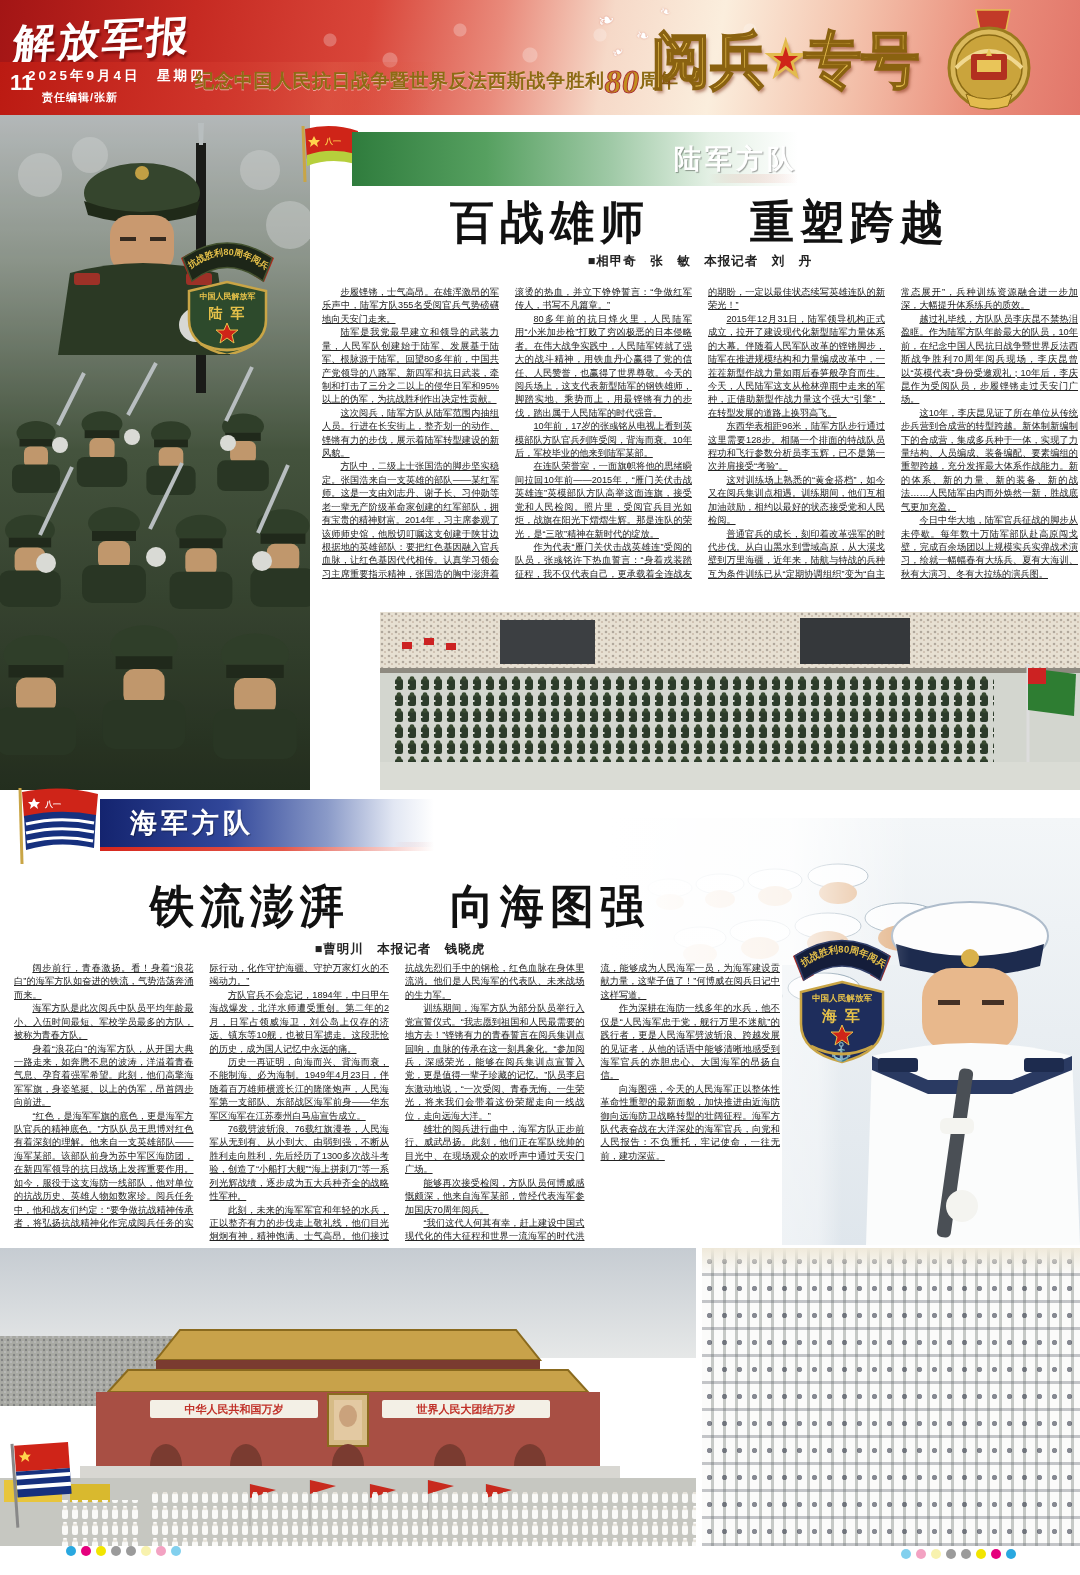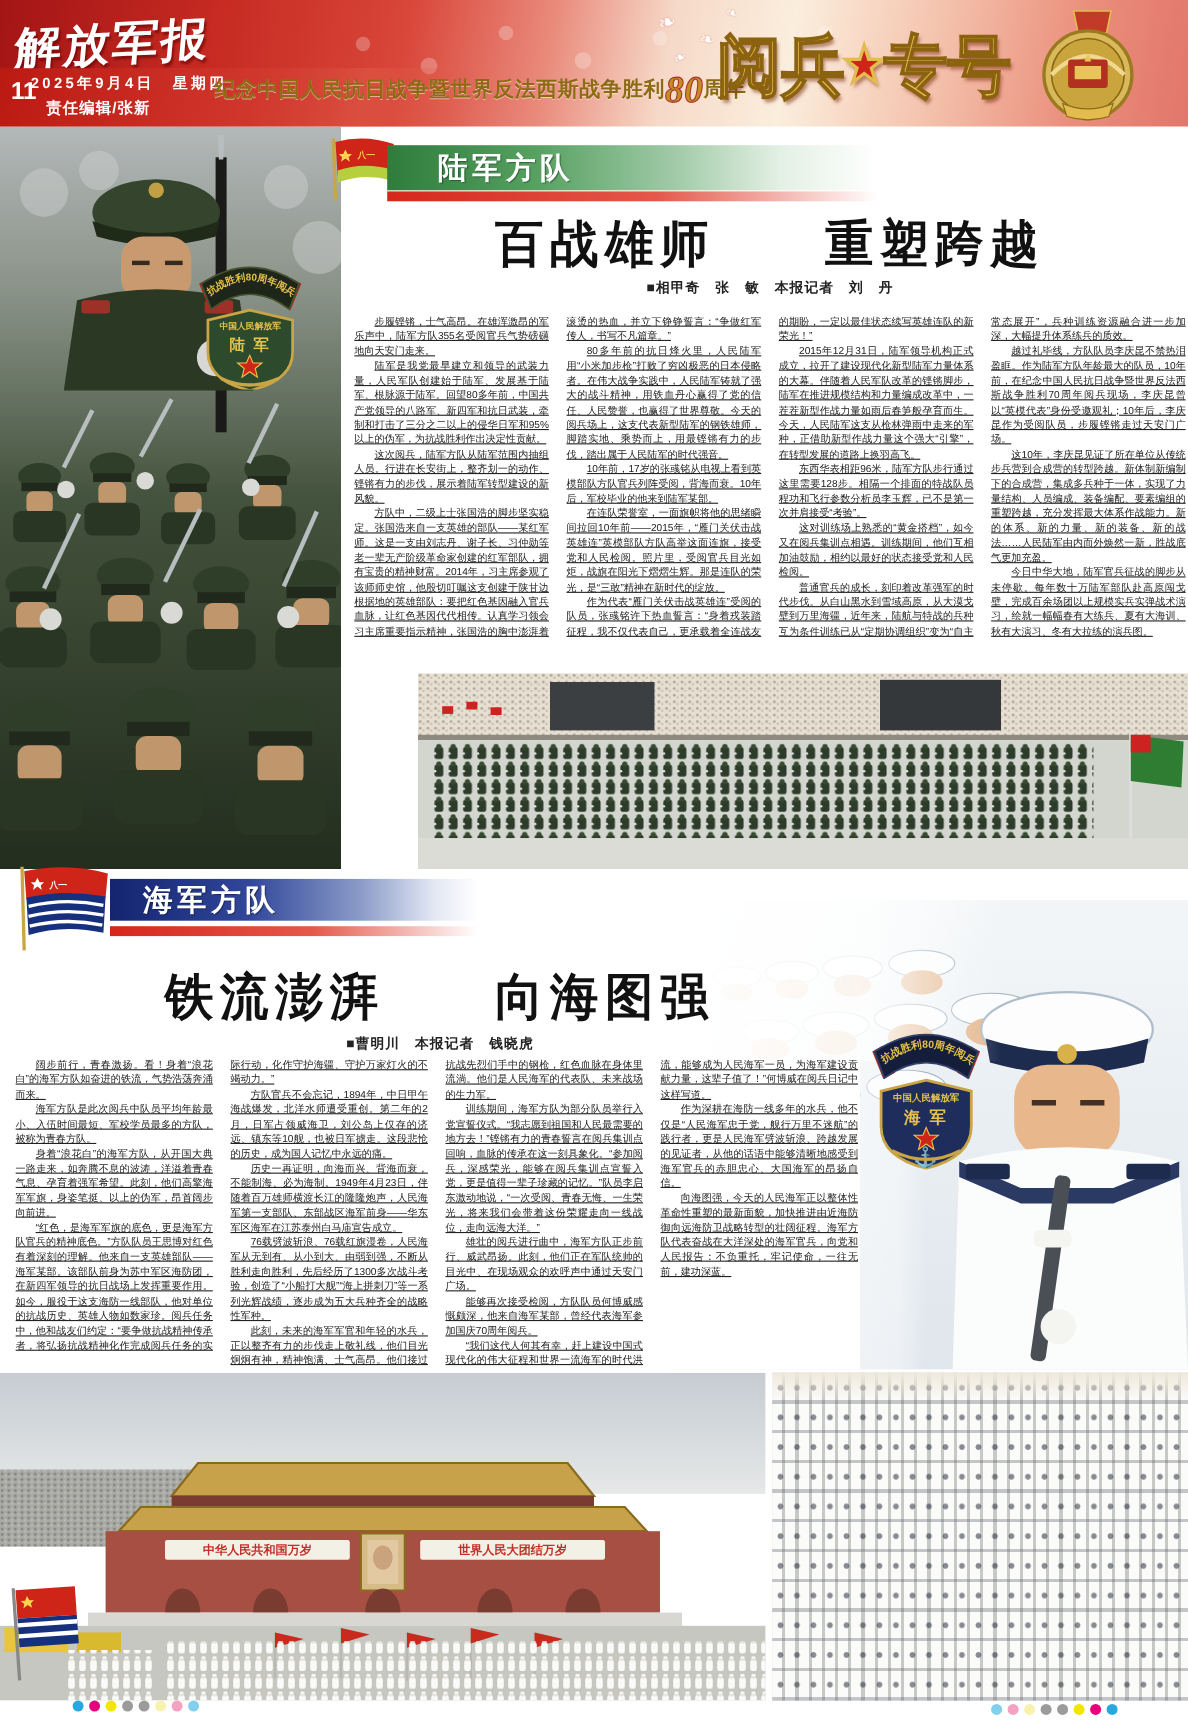--- a/index.html
+++ b/index.html
@@ -19,38 +19,38 @@
       radial-gradient(circle 13px at 300px 35px,#fff 0 6px,transparent 7px),
       radial-gradient(circle 16px at 380px 60px,#fff 0 7px,transparent 8px),
       radial-gradient(circle 12px at 450px 30px,#fff 0 6px,transparent 7px);}
   .masthead{left:14px;top:12px;font-size:42px;font-weight:900;color:#fff;
     transform:skewX(-8deg) rotate(-3deg);text-shadow:2px 3px 2px rgba(90,0,0,.55);
     letter-spacing:2px;}
   .info-strip{left:0;top:62px;width:600px;height:53px;
     background:linear-gradient(100deg,#bb1a12 0%,#cf342a 35%,rgba(223,90,70,.55) 55%,rgba(255,255,255,0) 72%);}
   .page-num{left:10px;top:70px;font-size:22px;font-weight:900;color:#fff;}
   .date-line{left:28px;top:67px;font-size:13.5px;color:#fff;letter-spacing:3px;font-weight:600;}
-  .editor-line{left:42px;top:90px;font-size:14px;color:#fff;font-weight:700;letter-spacing:1px;}
+  .editor-line{left:42px;top:90px;font-size:11px;color:#fff;font-weight:700;letter-spacing:1px;}
   .commem{left:195px;top:68px;width:470px;font-size:19px;font-weight:900;color:#8d6b14;
     letter-spacing:.5px;white-space:nowrap;text-shadow:0 1px 0 rgba(255,255,255,.5);}
   .commem .num{font-family:Liberation Serif, serif;font-style:italic;font-size:34px;
     color:#c3901e;-webkit-text-stroke:1px #a33;vertical-align:-6px;line-height:0;}
   .special-title{left:652px;top:22px;width:290px;font-size:58px;font-weight:900;
     color:#e3bb4e;-webkit-text-stroke:1.5px #8a6210;letter-spacing:0;white-space:nowrap;
     text-shadow:2px 3px 3px rgba(120,40,10,.5);transform:scaleY(1.05);}
   .special-title .star{font-size:44px;color:#cf2418;-webkit-text-stroke:1.5px #e3bb4e;
     vertical-align:6px;margin:0 -2px;}
   .dove{color:#fff;font-size:20px;text-shadow:0 0 2px rgba(180,40,30,.4);}
 
   
-  .army-banner{left:352px;top:132px;width:446px;height:41px;display:flex;align-items:center;
-    background:linear-gradient(90deg,#2f7c3d 0%,#56a060 30%,#9fc9a6 58%,#e3f0e4 80%,rgba(255,255,255,0) 100%);}
+  .army-banner{left:352px;top:132px;width:446px;height:54px;display:flex;align-items:center;
+    background:linear-gradient(90deg,#2f7c3d 0%,#56a060 30%,#9fc9a6 58%,#e3f0e4 80%,rgba(255,255,255,0) 100%);justify-content:flex-end;}
   .army-banner-red{left:352px;top:174px;width:446px;height:9px;
     background:linear-gradient(90deg,#d6261c 0%,#e4584a 55%,rgba(255,255,255,0) 100%);}
-  .navy-banner{left:100px;top:799px;width:334px;height:38px;display:flex;align-items:center;
+  .navy-banner{left:100px;top:799px;width:334px;height:48px;display:flex;align-items:center;
     background:linear-gradient(90deg,#14246f 0%,#31479a 38%,#8a9ac8 68%,#e2e7f3 88%,rgba(255,255,255,0) 100%);}
   .navy-banner-red{left:100px;top:842px;width:334px;height:9px;
     background:linear-gradient(90deg,#d6261c 0%,#e4584a 55%,rgba(255,255,255,0) 100%);}
   .banner-label{color:#fff;font-size:27px;font-weight:900;letter-spacing:4px;padding-left:46px;
     text-shadow:1px 1px 1px rgba(0,0,0,.35);}
   .navy-banner .banner-label{padding-left:30px;}
 
   
   .headline{font-weight:900;font-size:44px;letter-spacing:6px;text-align:center;color:#111;
     white-space:nowrap;transform:scaleY(1.04);}

